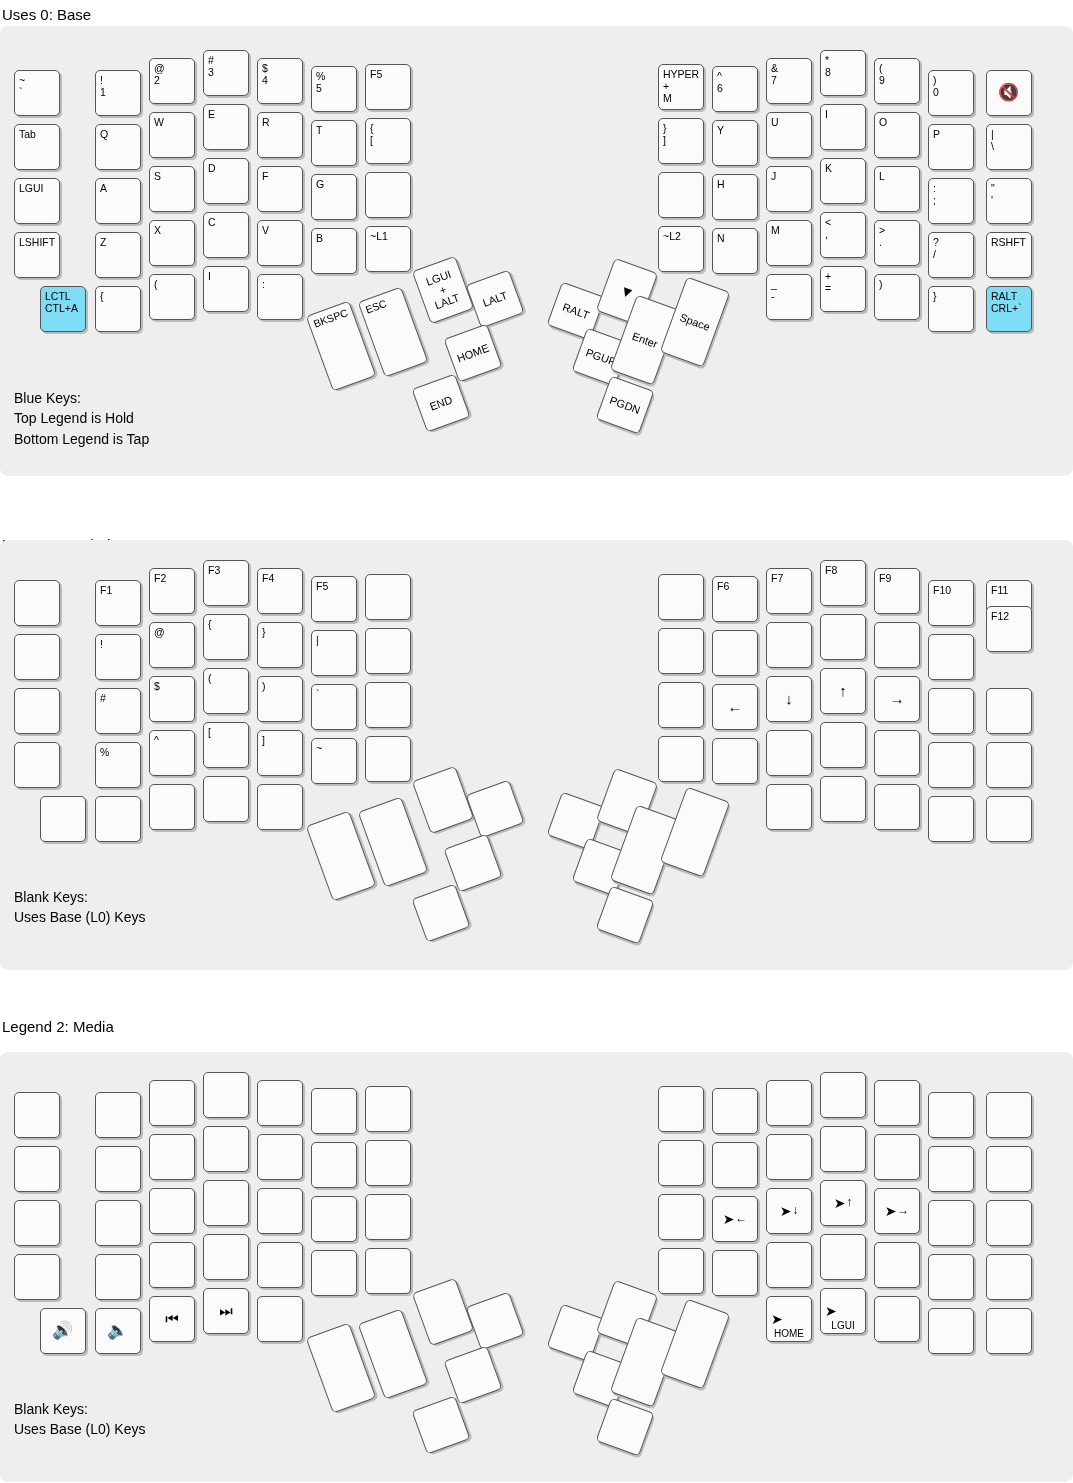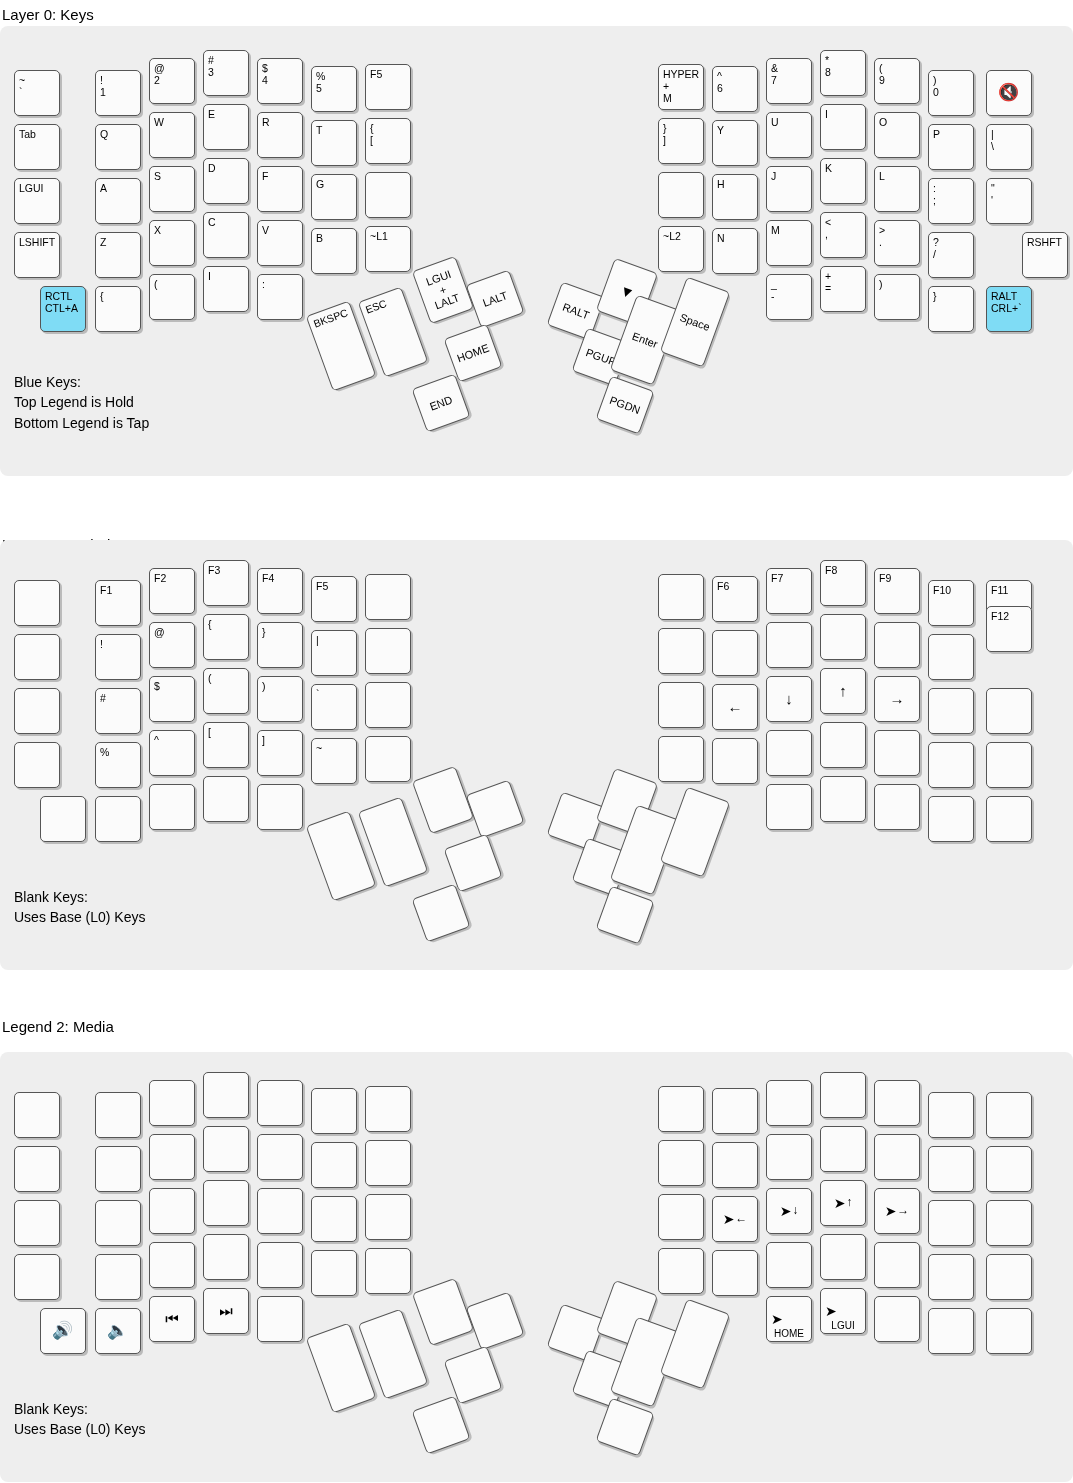--- a/index.html
+++ b/index.html
@@ -85,21 +85,21 @@
     font-size: 10px;
   }
   .cur {
     font-size: 14px;
     line-height: 1;
   }
 </style>
 </head>
 <body>
 
-<div class="layer-title" style="top:6px;">Layer 0: Keys</div>
+<div class="layer-title" style="top:6px;">Uses 0: Base</div>
 <div class="panel" style="top:26px;width:1073px;height:450px;"></div>
 
 <div class="key" style="left:14px;top:70px;">~
 `</div>
 <div class="key" style="left:95px;top:70px;">!
 1</div>
 <div class="key" style="left:149px;top:58px;">@
 2</div>
 <div class="key" style="left:203px;top:50px;">#
 3</div>
@@ -127,21 +127,21 @@
 <div class="key" style="left:365px;top:172px;"></div>
 
 <div class="key" style="left:14px;top:232px;">LSHIFT</div>
 <div class="key" style="left:95px;top:232px;">Z</div>
 <div class="key" style="left:149px;top:220px;">X</div>
 <div class="key" style="left:203px;top:212px;">C</div>
 <div class="key" style="left:257px;top:220px;">V</div>
 <div class="key" style="left:311px;top:228px;">B</div>
 <div class="key" style="left:365px;top:226px;">~L1</div>
 
-<div class="key blue" style="left:40px;top:286px;">RCTL
+<div class="key blue" style="left:40px;top:286px;">LCTL
 CTL+A</div>
 <div class="key" style="left:95px;top:286px;">{</div>
 <div class="key" style="left:149px;top:274px;">(</div>
 <div class="key" style="left:203px;top:266px;">I</div>
 <div class="key" style="left:257px;top:274px;">:</div>
 
 <div class="key rot" style="left:318px;top:306px;width:46px;height:80px;transform:rotate(-20deg);">BKSPC</div>
 <div class="key rot" style="left:370px;top:292px;width:46px;height:80px;transform:rotate(-20deg);">ESC</div>
 <div class="key rot ctr" style="left:420px;top:262px;width:46px;height:56px;transform:rotate(-20deg);">LGUI
 +
@@ -194,32 +194,32 @@
 
 <div class="key" style="left:658px;top:226px;">~L2</div>
 <div class="key" style="left:712px;top:228px;">N</div>
 <div class="key" style="left:766px;top:220px;">M</div>
 <div class="key" style="left:820px;top:212px;">&lt;
 ,</div>
 <div class="key" style="left:874px;top:220px;">&gt;
 .</div>
 <div class="key" style="left:928px;top:232px;">?
 /</div>
-<div class="key" style="left:986px;top:232px;margin-left:36px;">RSHFT</div>
+<div class="key" style="left:986px;top:232px;">RSHFT</div>
 
 <div class="key" style="left:766px;top:274px;">_
 -</div>
 <div class="key" style="left:820px;top:266px;">+
 =</div>
 <div class="key" style="left:874px;top:274px;">)</div>
 <div class="key" style="left:928px;top:286px;">}</div>
 <div class="key blue" style="left:986px;top:286px;">RALT
 CRL+`</div>
 
-<div class="note" style="left:14px;top:372px;">Blue Keys:
+<div class="note" style="left:14px;top:388px;">Blue Keys:
 Top Legend is Hold
 Bottom Legend is Tap</div>
 
 <div class="layer-title" style="top:516px;margin-top:20px;">Layer 1: Symbols</div>
 <div class="panel" style="top:540px;width:1073px;height:430px;"></div>
 
 <div class="key" style="left:14px;top:580px;"></div>
 <div class="key" style="left:95px;top:580px;">F1</div>
 <div class="key" style="left:149px;top:568px;">F2</div>
 <div class="key" style="left:203px;top:560px;">F3</div>

